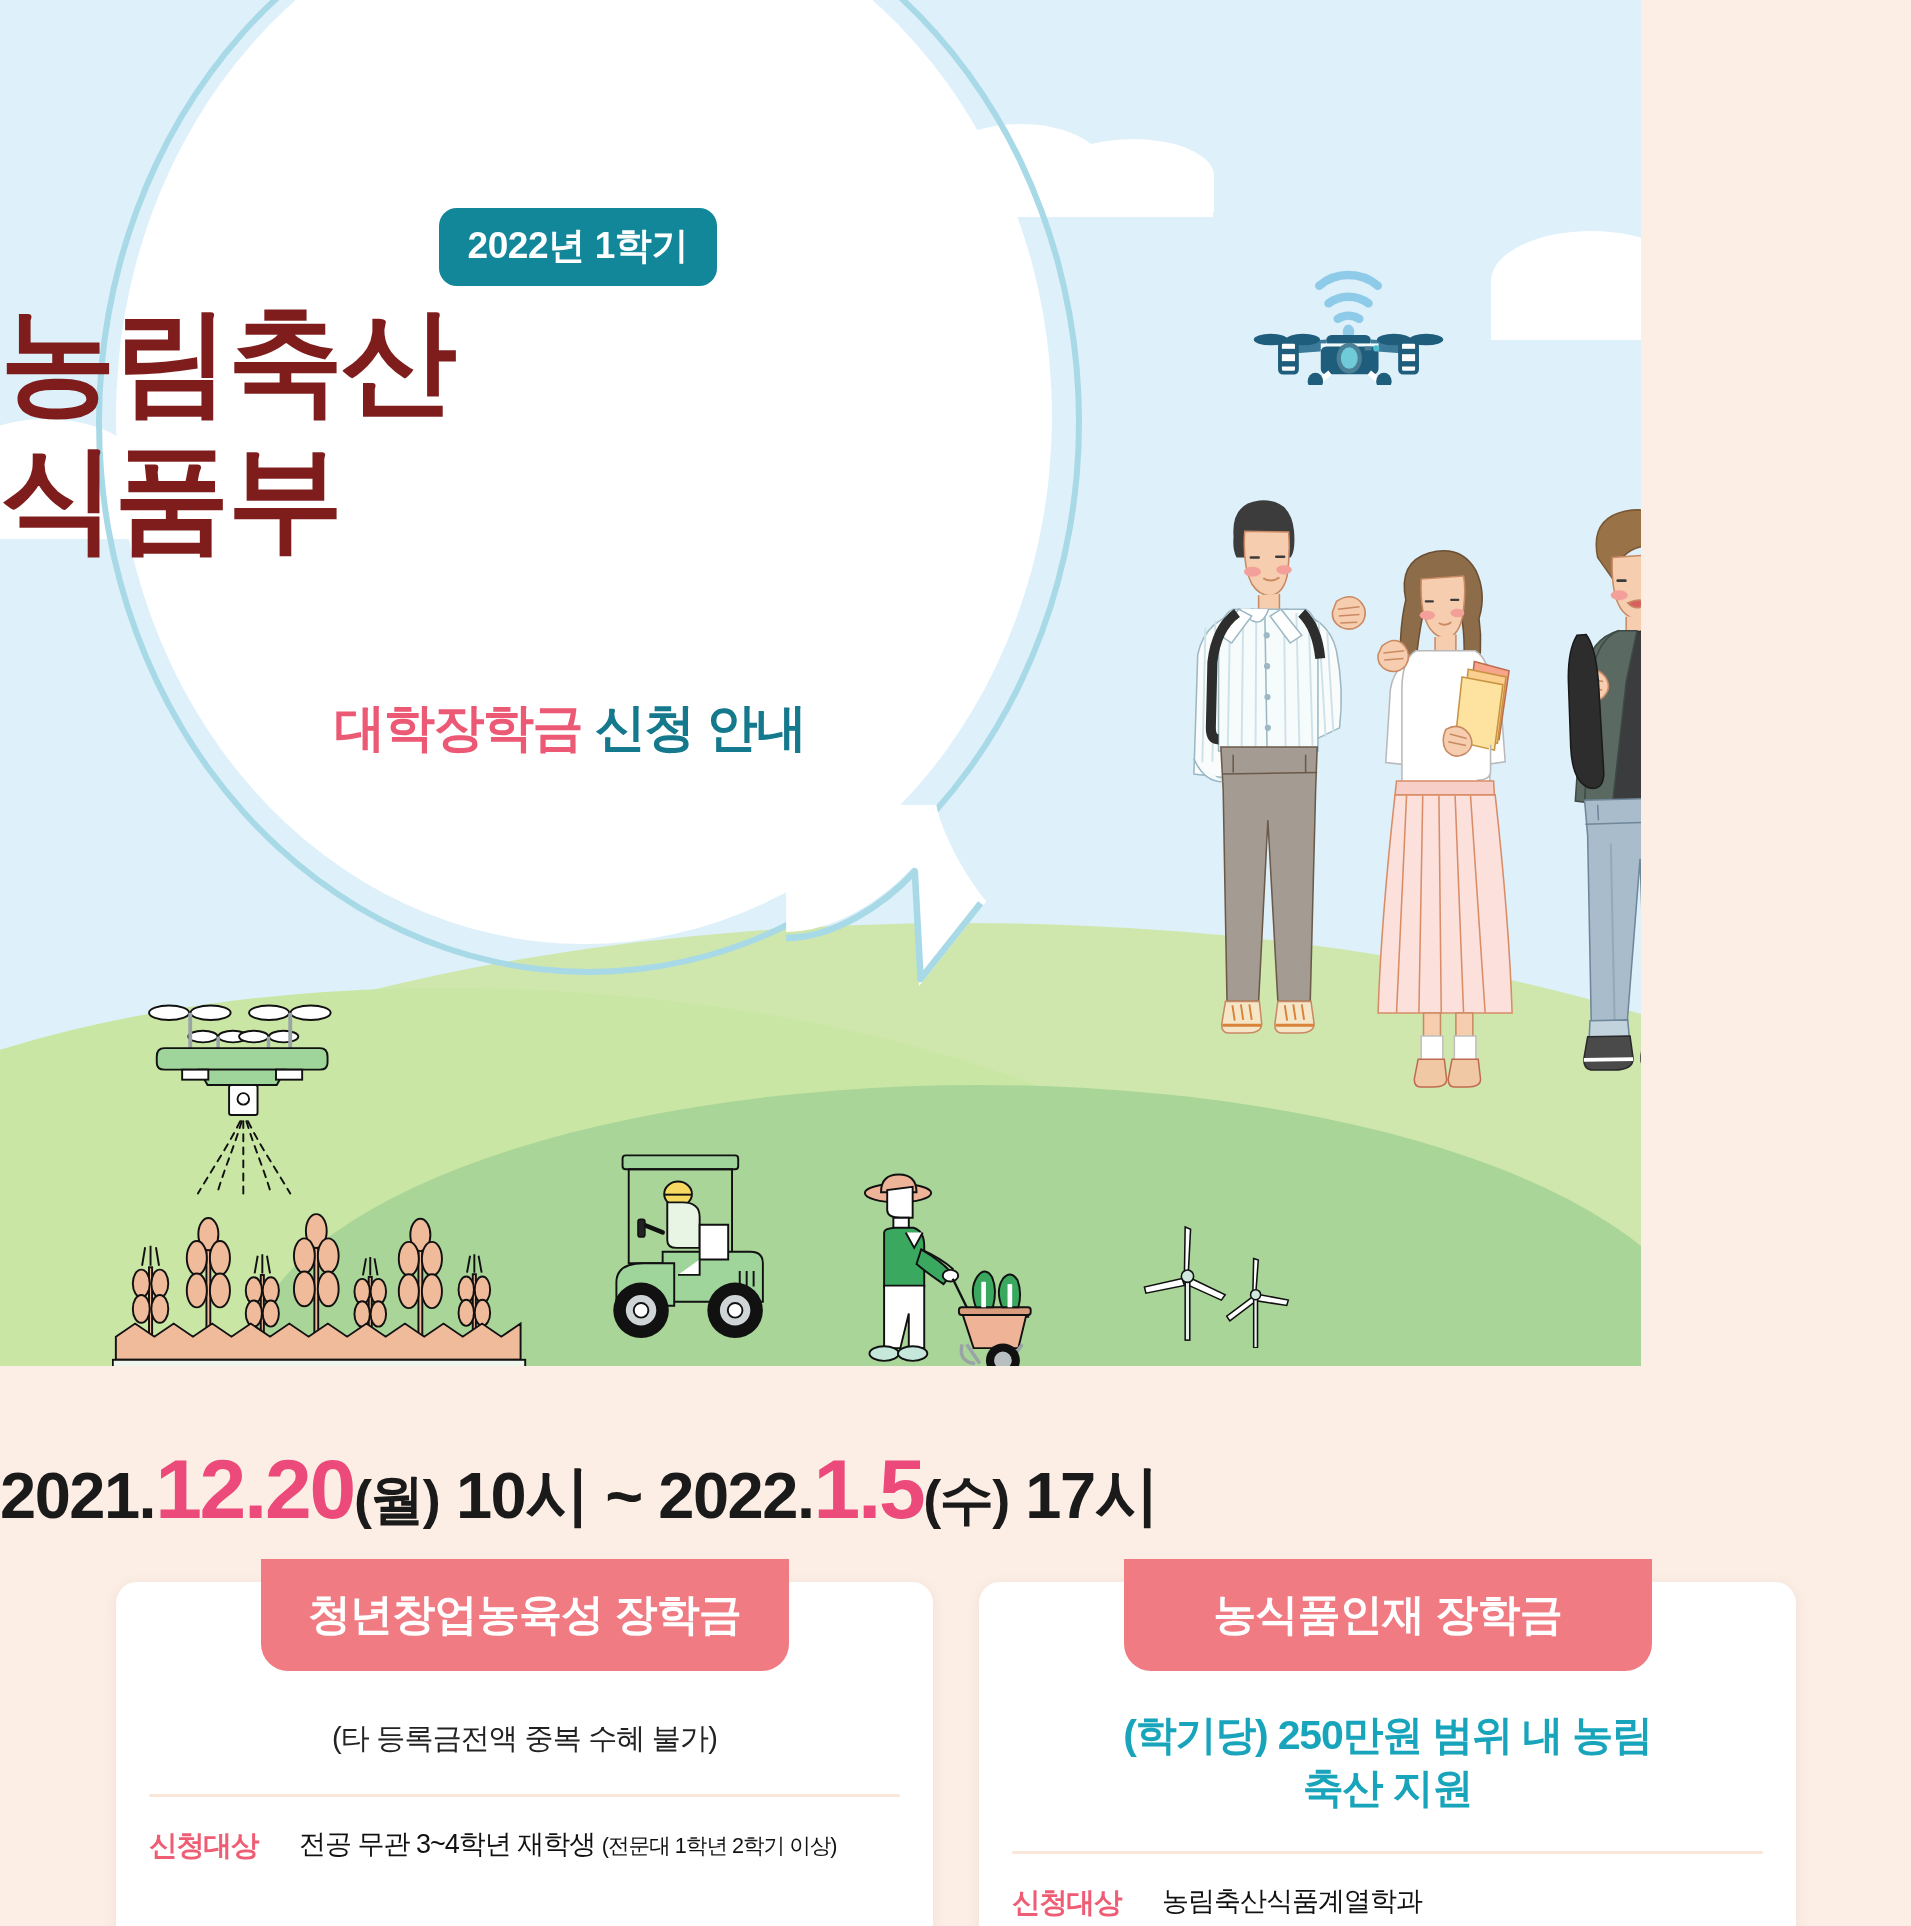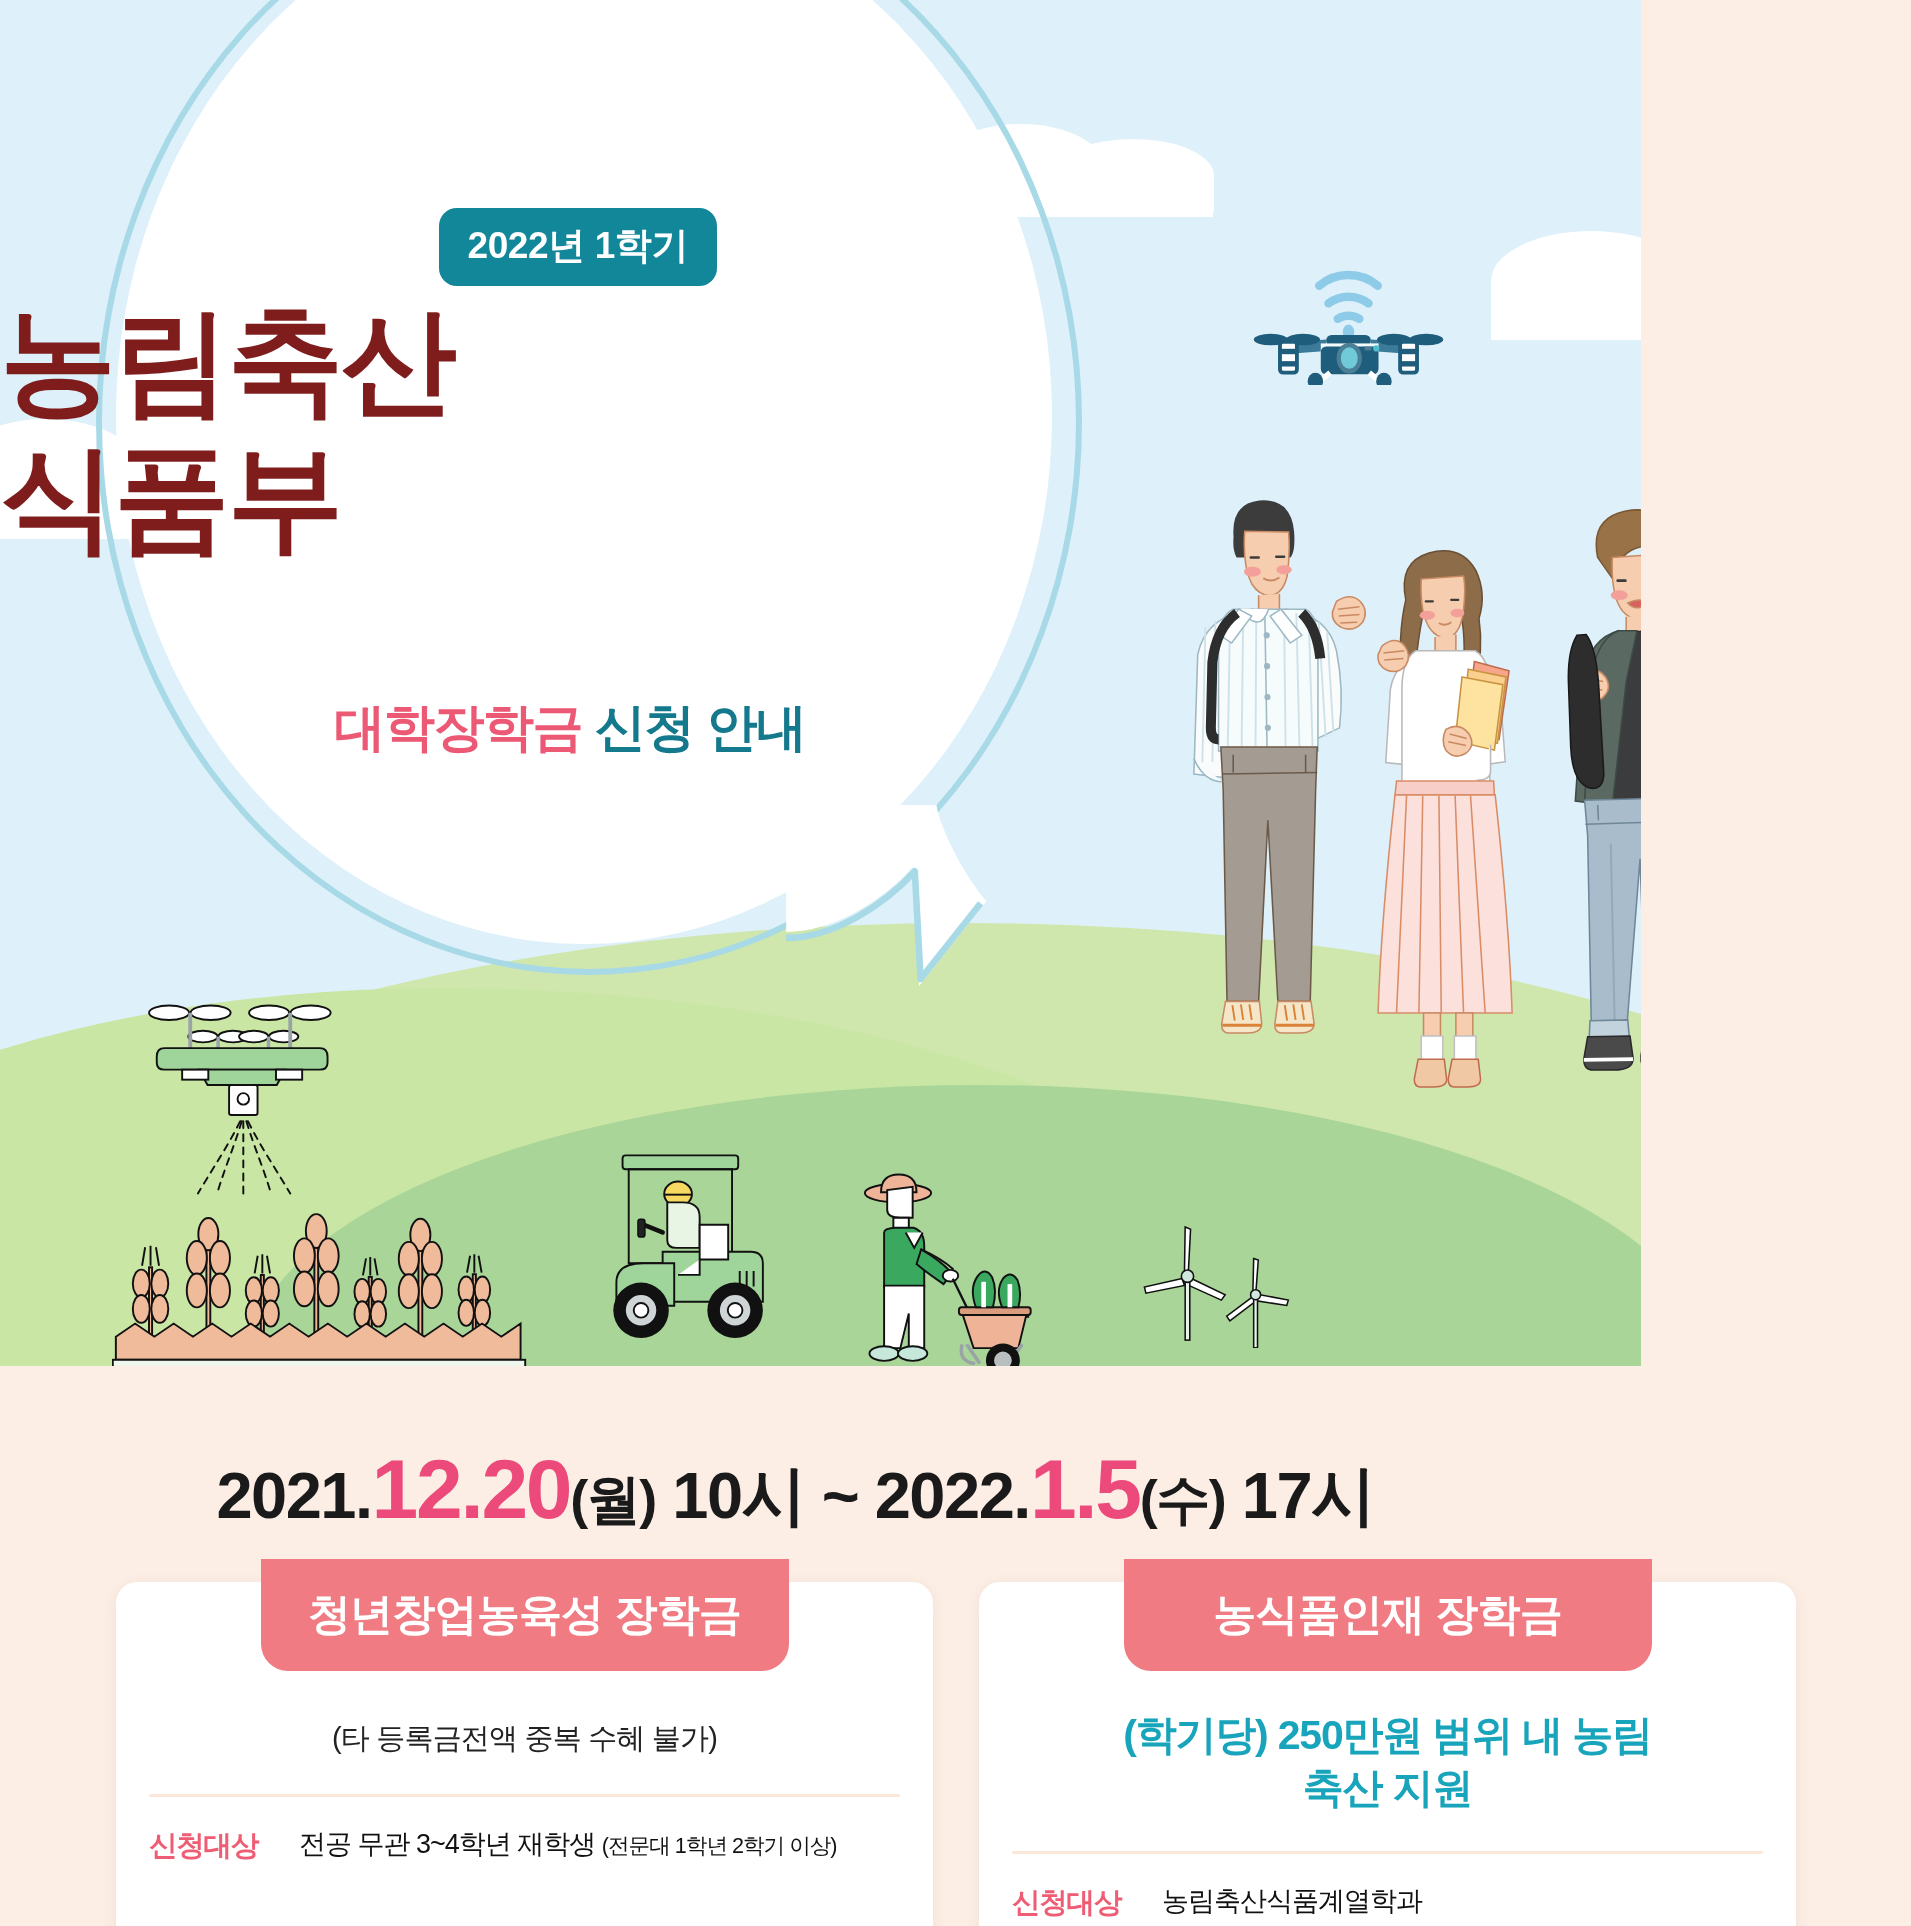--- a/index.html
+++ b/index.html
@@ -128,21 +128,21 @@
     position: absolute;
     left: 0; top: 1366px;
     width: 1911px; height: 1337px;
     background: #fceee5;
   }
 
   .date-line {
     position: absolute;
     left: 0; top: 75px;
     width: 1591px;
-    text-align: center;
+    text-align: left;
     font-size: 65px;
     font-weight: bold;
     color: #1a1a1a;
     letter-spacing: -1.5px;
     white-space: nowrap;
   }
   .date-line .big {
     color: #ec4a7b;
     font-size: 84px;
     letter-spacing: -2.3px;

